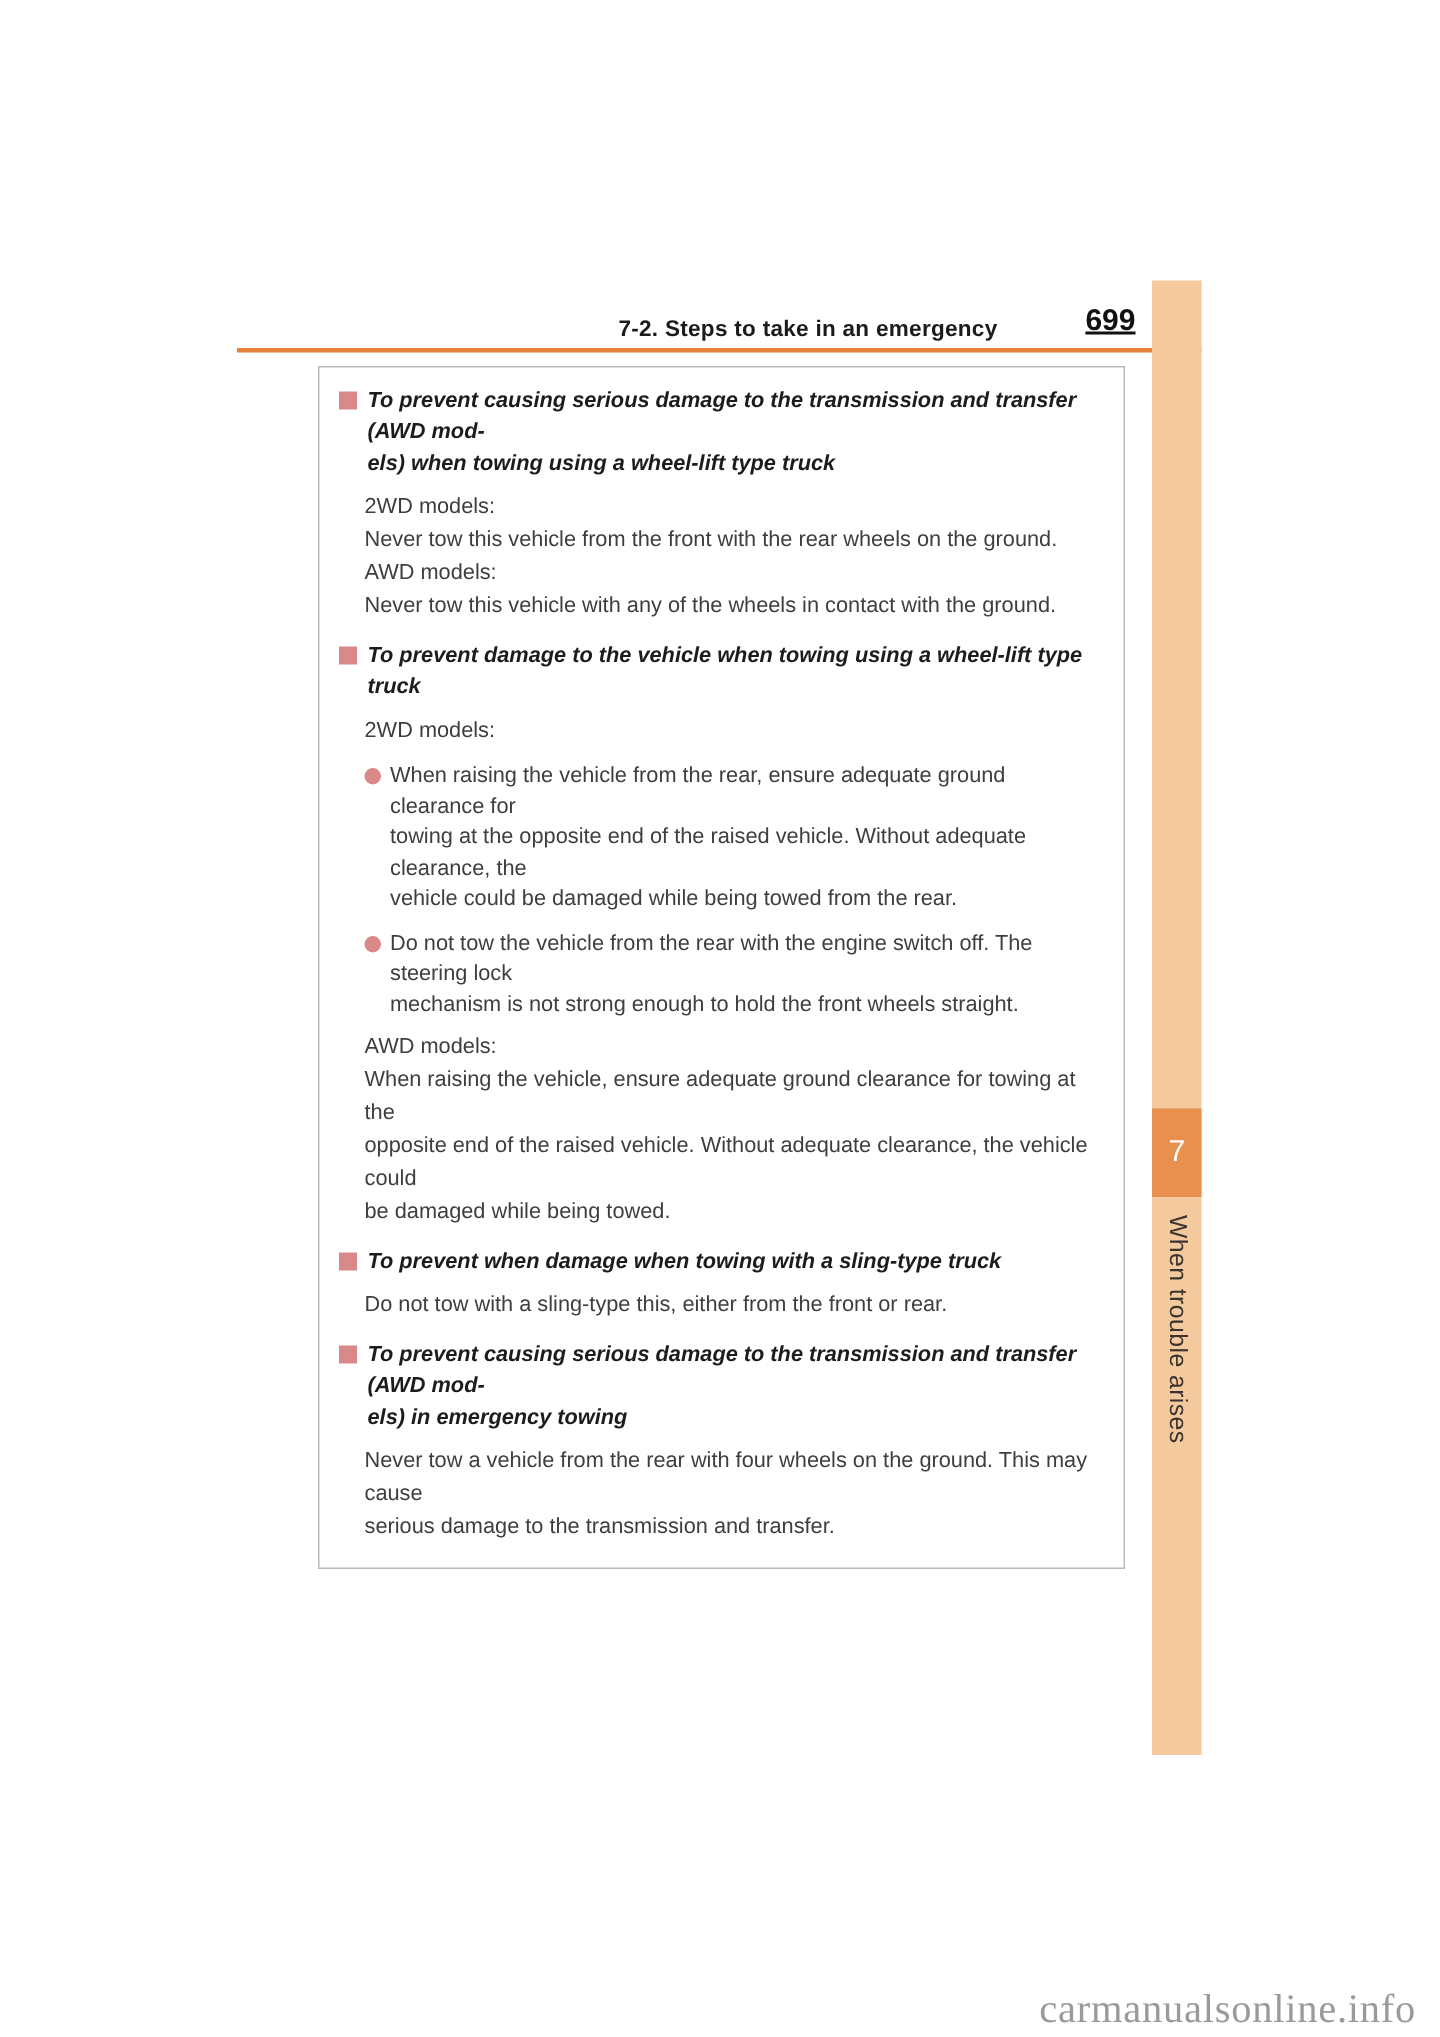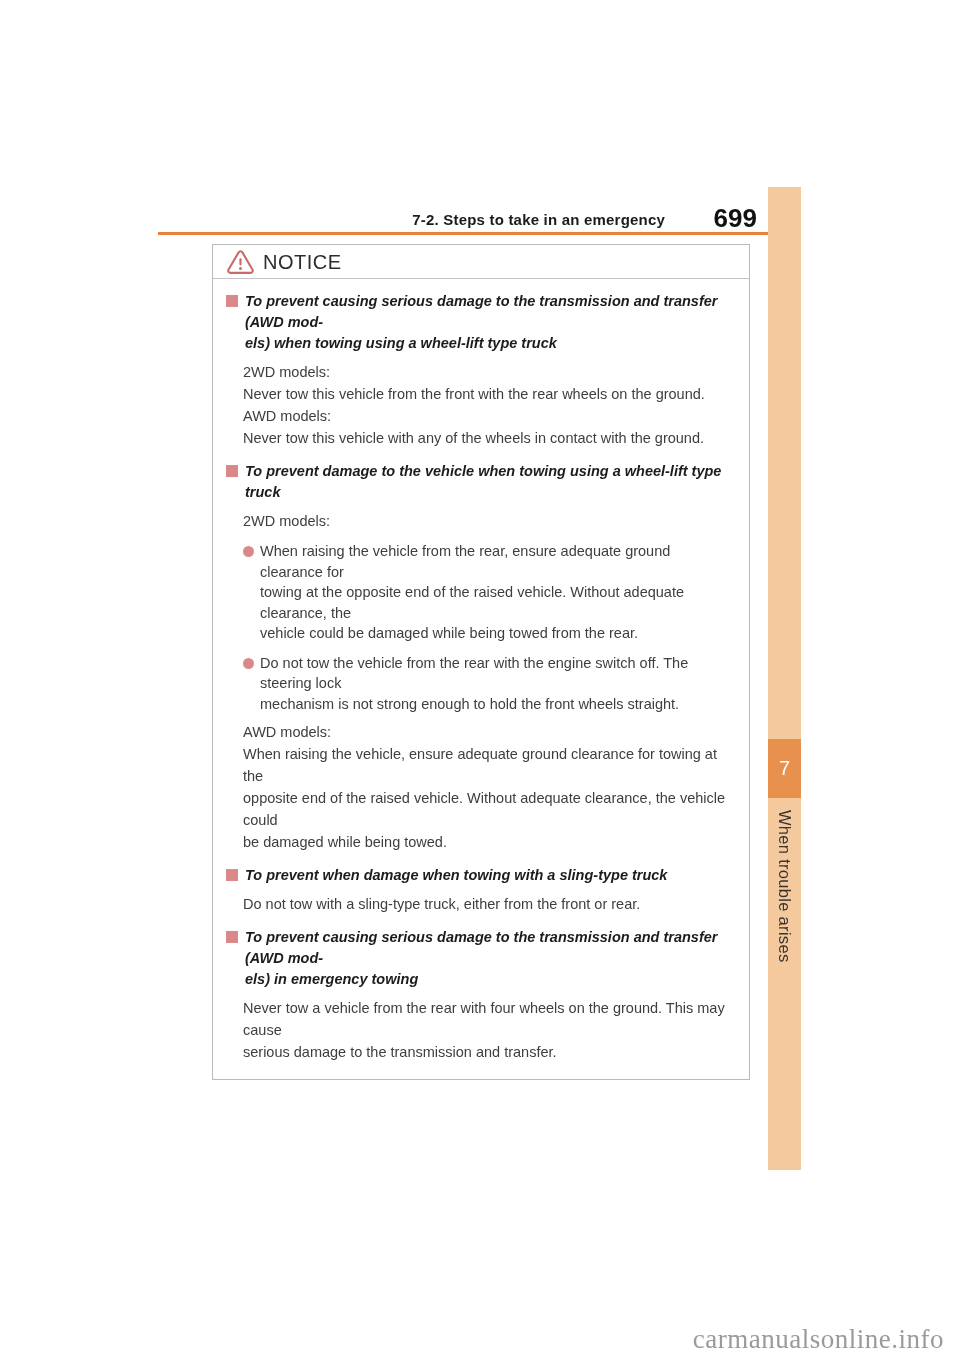--- a/index.html
+++ b/index.html
@@ -22,23 +22,24 @@
     font-size: 15px;
     font-weight: bold;
     color: #1b1b1b;
     letter-spacing: 0.2px;
     white-space: nowrap;
   }
   .page-number {
     position: absolute;
     top: 203px;
     right: 203px;
-    font-size: 26px;
+    font-size: 20px;
     font-weight: bold;
     color: #111111;
+    text-decoration: underline;
   }
   .header-rule {
     position: absolute;
     left: 158px;
     top: 232px;
     width: 643px;
     height: 3px;
     background: #e8823b;
   }
 
@@ -171,30 +172,20 @@
   <div class="page-number">699</div>
   <div class="header-rule"></div>
 
   <div class="sidebar-band"></div>
   <div class="sidebar-tab">7</div>
   <div class="sidebar-label-wrap">
     <span>When trouble arises</span>
   </div>
 
   <div class="notice-box">
-    <div class="notice-header">
-      <span class="warning-icon">
-        <svg width="27" height="24" viewBox="0 0 27 24">
-          <path d="M11.6 2.4 C12.5 0.9 14.5 0.9 15.4 2.4 L25.4 19.5 C26.3 21 25.3 22.9 23.5 22.9 L3.5 22.9 C1.7 22.9 0.7 21 1.6 19.5 Z" fill="none" stroke="#c96a6a" stroke-width="2.1" stroke-linejoin="round"></path>
-          <rect x="12.4" y="8.2" width="2.2" height="7.2" rx="1.1" fill="#c96a6a"></rect>
-          <circle cx="13.5" cy="18.6" r="1.5" fill="#c96a6a"></circle>
-        </svg>
-      </span>
-      <span class="notice-title">NOTICE</span>
-    </div>
 
     <div class="notice-body">
 
       <div class="section-heading">
         <span class="sq-marker"></span>
         <span class="heading-text">To prevent causing serious damage to the transmission and transfer (AWD mod-
 els) when towing using a wheel-lift type truck</span>
       </div>
       <div class="section-body">2WD models:
 Never tow this vehicle from the front with the rear wheels on the ground.
@@ -219,21 +210,21 @@
       </div>
       <div class="section-body">AWD models:
 When raising the vehicle, ensure adequate ground clearance for towing at the
 opposite end of the raised vehicle. Without adequate clearance, the vehicle could
 be damaged while being towed.</div>
 
       <div class="section-heading">
         <span class="sq-marker"></span>
         <span class="heading-text">To prevent when damage when towing with a sling-type truck</span>
       </div>
-      <div class="section-body">Do not tow with a sling-type truck, either from the front or rear.</div>
+      <div class="section-body">Do not tow with a sling-type this, either from the front or rear.</div>
 
       <div class="section-heading">
         <span class="sq-marker"></span>
         <span class="heading-text">To prevent causing serious damage to the transmission and transfer (AWD mod-
 els) in emergency towing</span>
       </div>
       <div class="section-body">Never tow a vehicle from the rear with four wheels on the ground. This may cause
 serious damage to the transmission and transfer.</div>
 
     </div>

